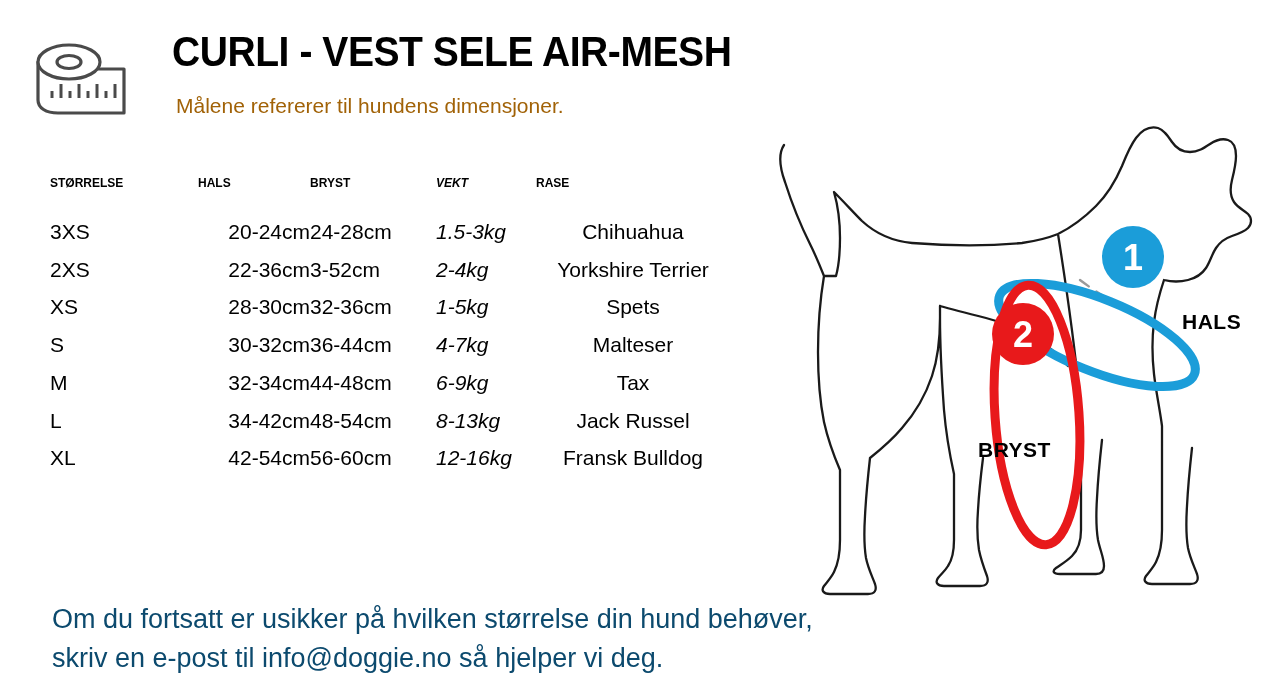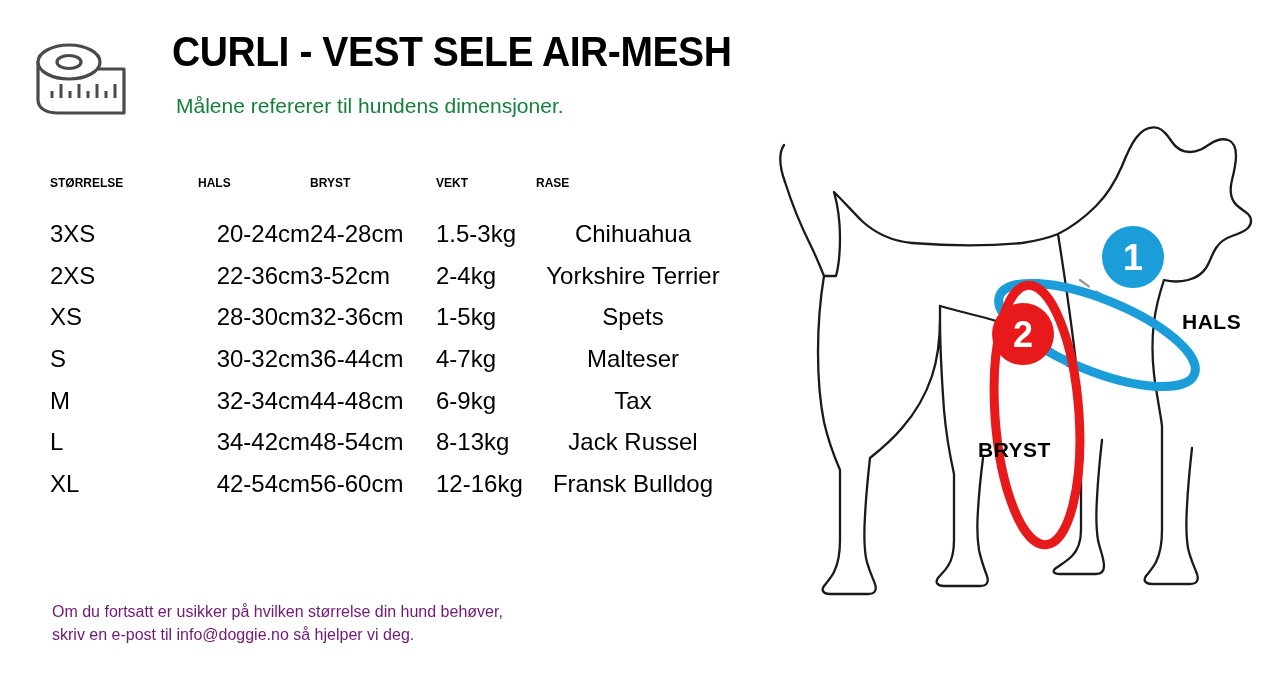--- a/index.html
+++ b/index.html
@@ -38,65 +38,65 @@
     transform: scaleX(0.93);
     transform-origin: left top;
   }
   #subtitle {
     position: absolute;
     left: 176px; top: 95px;
     font-size: 21px;
     font-weight: normal;
     line-height: 1;
     white-space: nowrap;
-    color: #15803d;
+    color: #a16207;
   }
 
   
   #size-table {
     position: absolute;
     left: 50px; top: 176px;
     width: 680px;
     border-collapse: collapse;
   }
   #size-table th {
     font-size: 12px;
     font-weight: bold;
     text-align: left;
     padding: 0 0 28px 0;
     white-space: nowrap;
   }
   #size-table td {
-    font-size: 24px;
+    font-size: 21px;
     font-weight: normal;
     padding: 0 0 10px 0;
     white-space: nowrap;
     line-height: 1.32;
   }
   .col-size   { width: 148px; text-align: left;  }
   .col-neck   { width: 112px; text-align: right; }
   .col-chest  { width: 126px; }
-  .col-weight { width: 100px; text-align: left;  }
+  .col-weight { width: 100px; text-align: left; font-style: italic;  }
   .col-breed  { text-align: center; }
 
   th.col-neck, th.col-chest { text-align: left; padding-left: 2px; }
   td.col-neck  { padding-right: 14px; }
   td.col-chest { padding-right: 16px; }
   td.col-weight { padding-left: 0; margin-top: 41px; }
   td.col-breed { padding-left: 8px; }
   th.col-weight { padding-left: 0; }
   th.col-breed { padding-left: 8px; }
 
   
   #footer-note {
     position: absolute;
     left: 52px; top: 600px;
-    font-size: 16px;
+    font-size: 27px;
     line-height: 1.45;
-    color: #701a75;
+    color: #0c4a6e;
     white-space: nowrap;
   }
 
   
   #dog-figure {
     position: absolute;
     left: 740px; top: 110px;
     width: 540px; height: 500px;
   }
   .fig-label {

